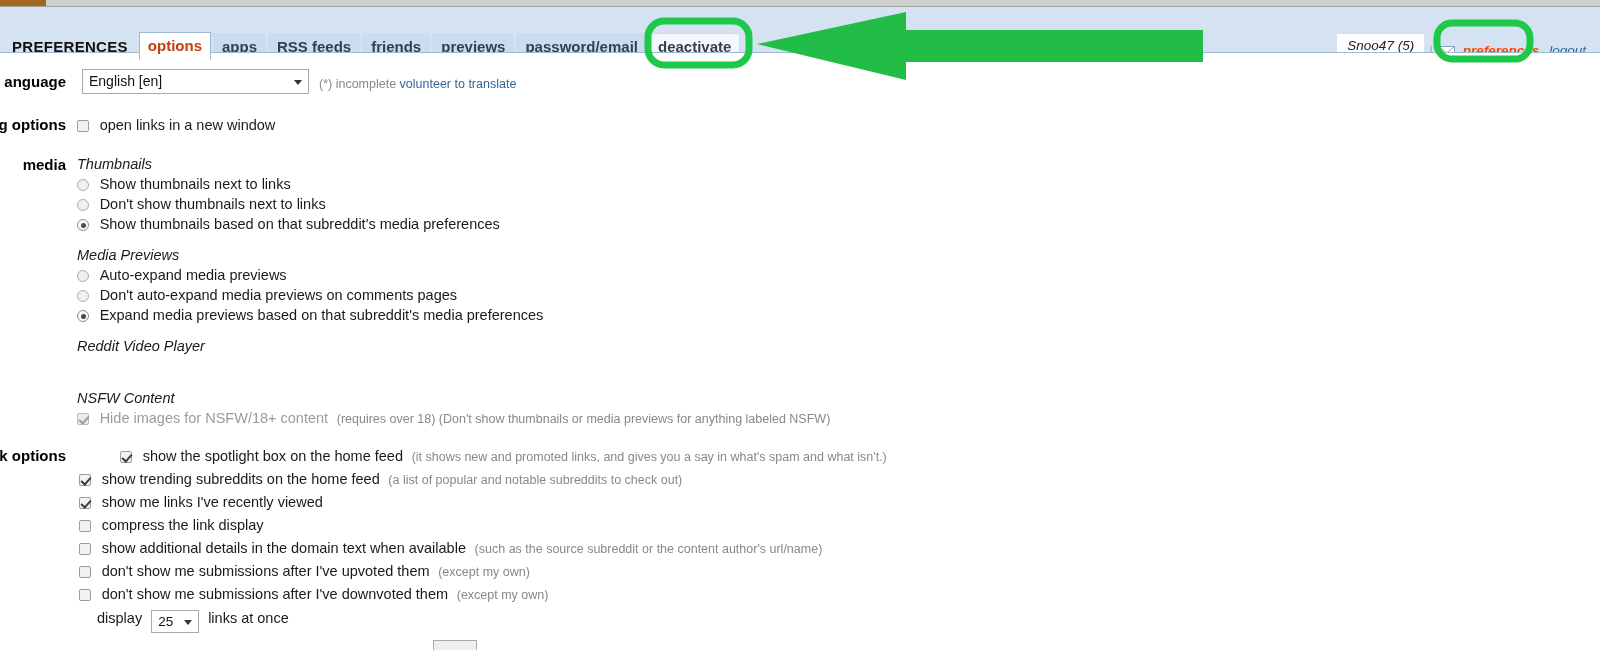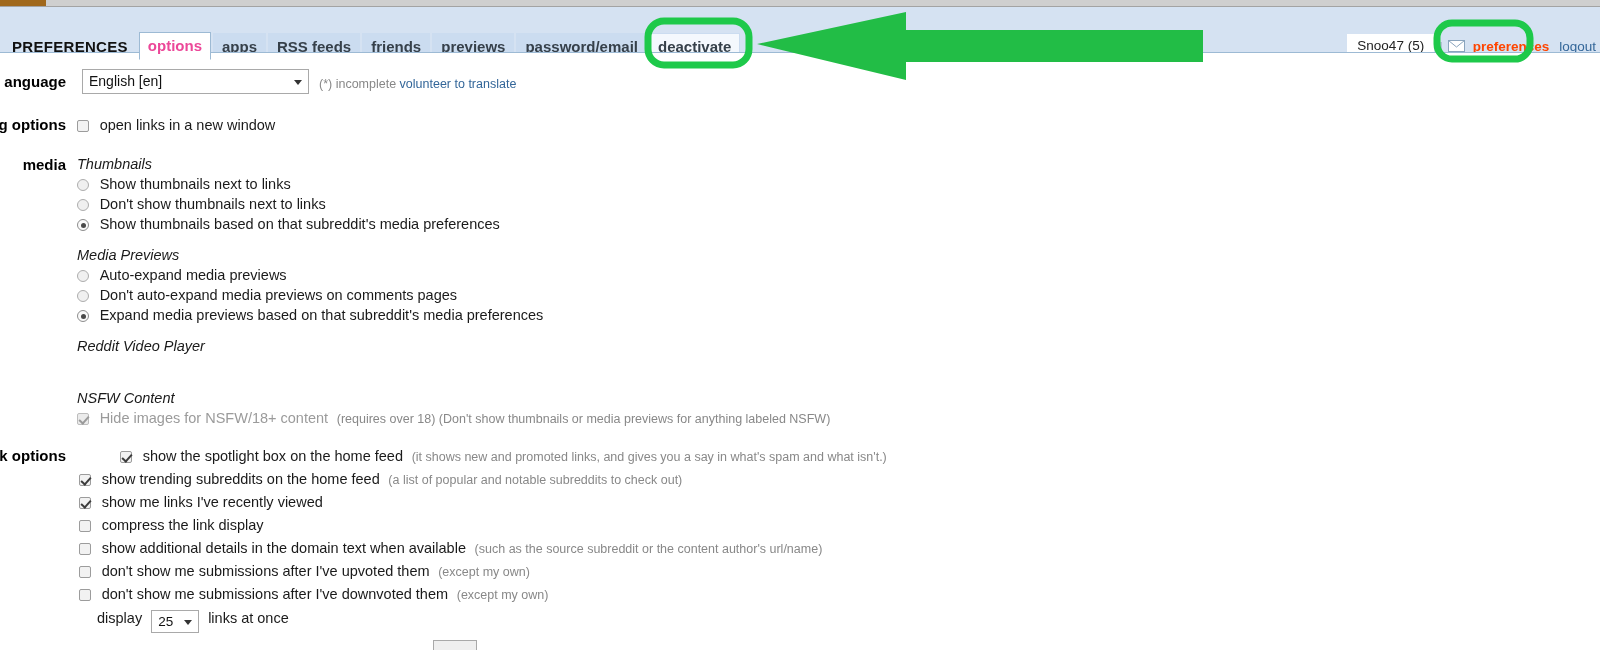--- a/index.html
+++ b/index.html
@@ -38,29 +38,29 @@
     color:#111;padding:3px 11px 5px 6px;line-height:17px;
   }
   .tab{
     font-weight:bold;font-size:15px;line-height:17px;
     color:#36404a;background:#cbdcf0;
     padding:4px 8px 5px 8px;margin-right:2px;
     border:1px solid #cbdcf0;border-bottom:none;
     position:relative;
   }
   .tab.selected{
-    background:#ffffff;color:#ec4899;
+    background:#ffffff;color:#c2410c;
     border:1px solid #9dbad4;border-bottom:1px solid #ffffff;
     z-index:3;
   }
   .tab.hl{ background:#f4f8fd; }
   
   #userbar{
-    position:absolute;right:0;top:27px;height:24px;
-    display:flex;align-items:center;font-size:13.5px;color:#336699;
+    position:absolute;right:10px;top:27px;height:24px;
+    display:flex;align-items:flex-end;font-size:13.5px;color:#336699;font-style:italic;
   }
   #userbar .userbox{
     background:#ffffff;padding:4px 10px 4px 10px;color:#222;
     font-size:13.5px;line-height:16px;
   }
   #userbar .sep{ color:#9ab; padding:0 5px; }
   #userbar a{ color:#336699;text-decoration:none; }
   #userbar .prefs-link{ color:#ff4500;font-weight:bold; }
   .env-ico{display:inline-block;width:17px;height:12px;position:relative;vertical-align:-1px;}
   .env-ico svg{display:block;}

